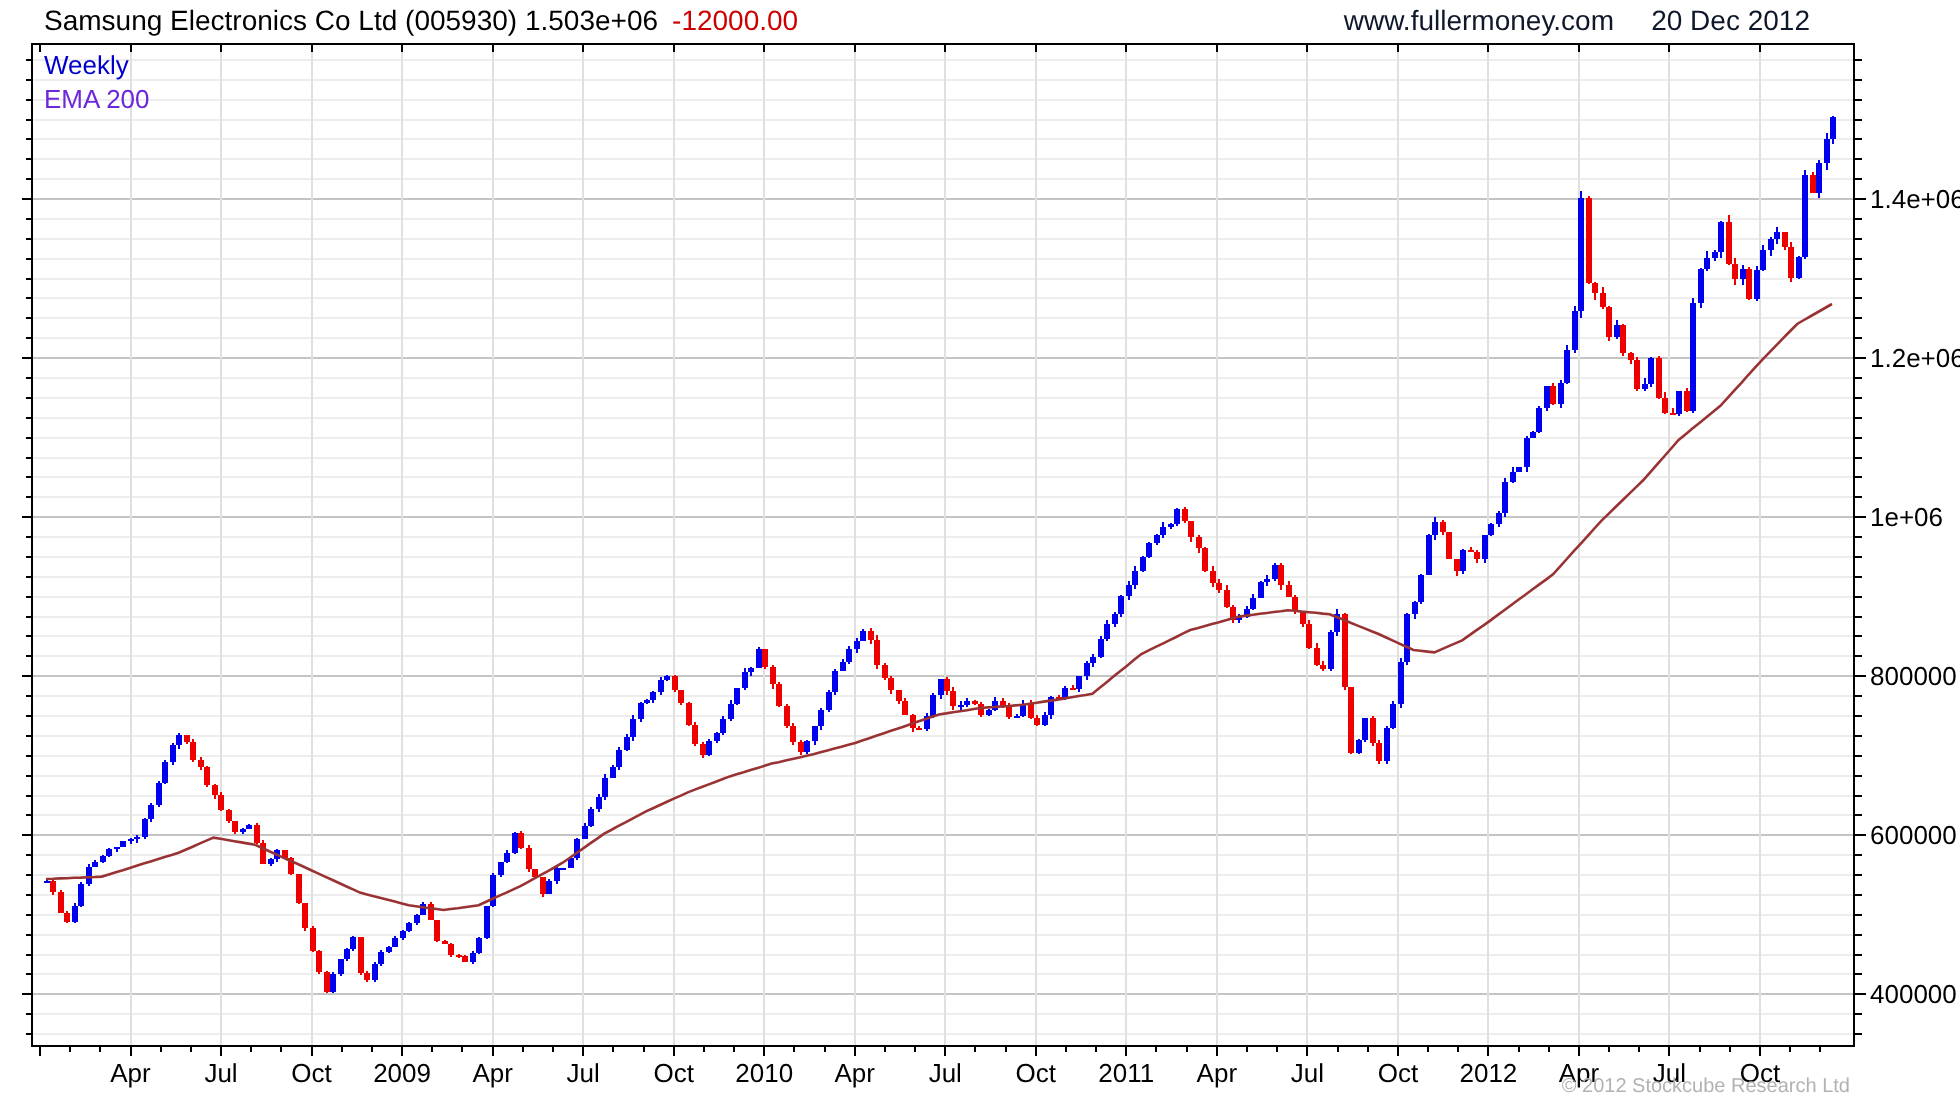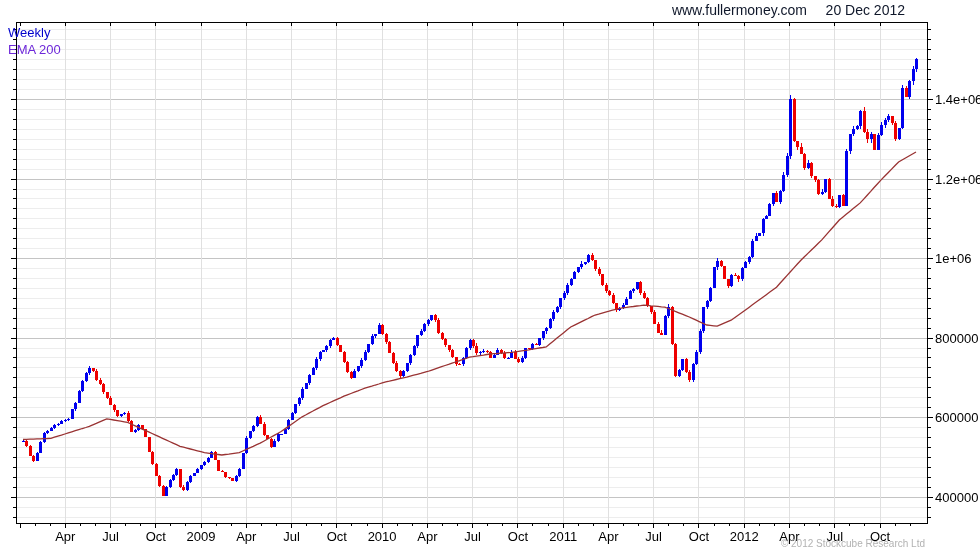--- a/index.html
+++ b/index.html
@@ -2,21 +2,21 @@
 <html><head>
 <meta charset="utf-8">
 <style>
   html,body{margin:0;padding:0;background:#fff;}
   #page{position:relative;width:980px;height:560px;background:#ffffff;
         font-family:"Liberation Sans", sans-serif;overflow:hidden;}
   #hdr-left{position:absolute;left:22px;top:2px;font-size:14px;color:#000;white-space:nowrap;}
   #hdr-left .chg{margin-left:7px;}
   #hdr-site{position:absolute;right:173px;top:2px;font-size:14px;color:#0f172a;}
   #hdr-date{position:absolute;right:75px;top:2px;font-size:14px;color:#0f172a;}
-  .legend{position:absolute;left:8px;font-size:13px;white-space:nowrap;}
+  .legend{position:absolute;left:22px;font-size:13px;white-space:nowrap;}
   #copyright{position:absolute;right:55px;top:538px;font-size:10px;color:#b2b2b2;margin-left:18px;}
   svg{position:absolute;left:0;top:0;}
   text{font-family:"Liberation Sans", sans-serif;}
 </style>
 </head>
 <body>
 
 <div id="page">
 
   <svg id="chart" width="980" height="560">
@@ -811,20 +811,21 @@
       <text x="563.1578947368421" y="541" font-size="13" fill="#000000" text-anchor="middle">2011</text>
       <text x="608.421052631579" y="541" font-size="13" fill="#000000" text-anchor="middle">Apr</text>
       <text x="653.6842105263158" y="541" font-size="13" fill="#000000" text-anchor="middle">Jul</text>
       <text x="698.9473684210527" y="541" font-size="13" fill="#000000" text-anchor="middle">Oct</text>
       <text x="744.2105263157895" y="541" font-size="13" fill="#000000" text-anchor="middle">2012</text>
       <text x="789.4736842105264" y="541" font-size="13" fill="#000000" text-anchor="middle">Apr</text>
       <text x="834.7368421052632" y="541" font-size="13" fill="#000000" text-anchor="middle">Jul</text>
       <text x="880" y="541" font-size="13" fill="#000000" text-anchor="middle">Oct</text>
     </svg>
 
+  <div id="hdr-left"><span>Samsung Electronics Co Ltd (005930) 1.503e+06</span><span class="chg" style="color: rgb(204, 0, 0);">-12000.00</span></div>
   <div id="hdr-site">www.fullermoney.com</div>
   <div id="hdr-date">20 Dec 2012</div>
 
   <div class="legend" style="top: 25px; color: rgb(0, 0, 204);">Weekly</div>
   <div class="legend" style="top: 42px; color: #6d28d9;">EMA 200</div>
 
   <div id="copyright" style="color: rgb(178, 178, 178);">© 2012 Stockcube Research Ltd</div>
 </div>
 
 </body></html>

